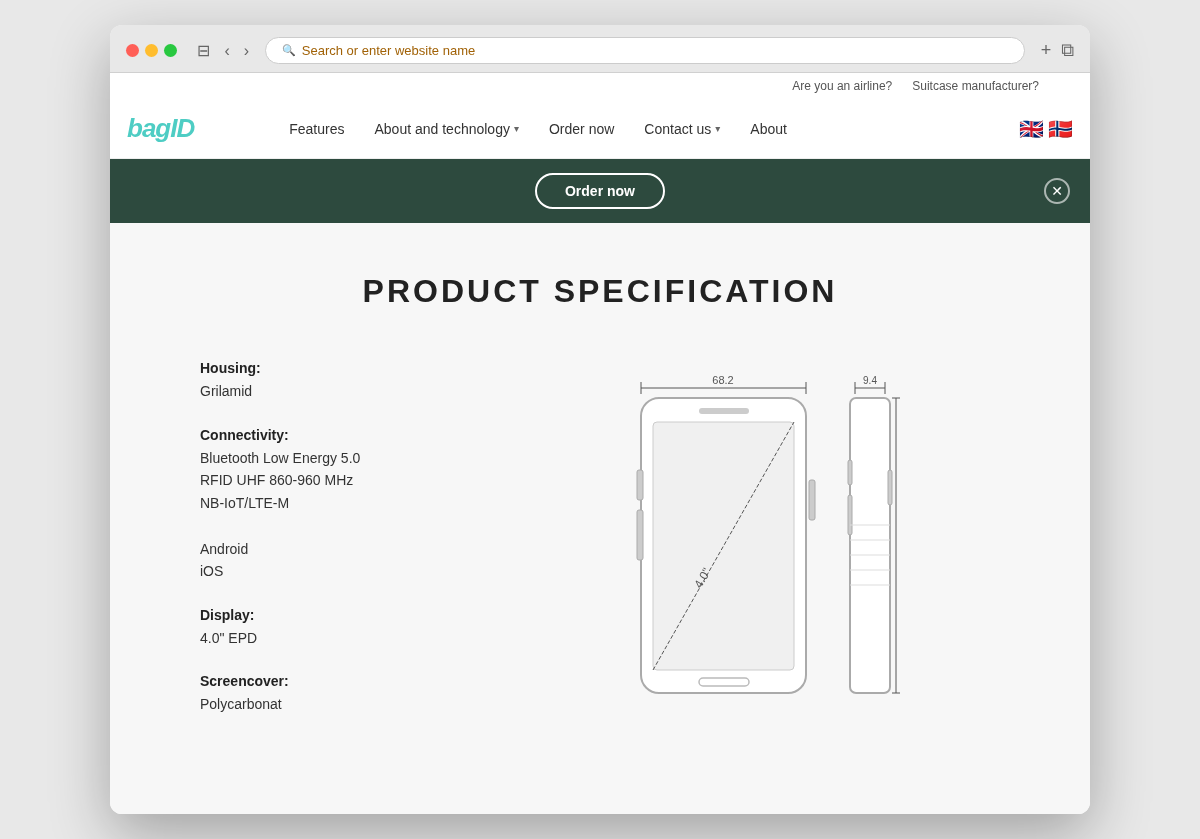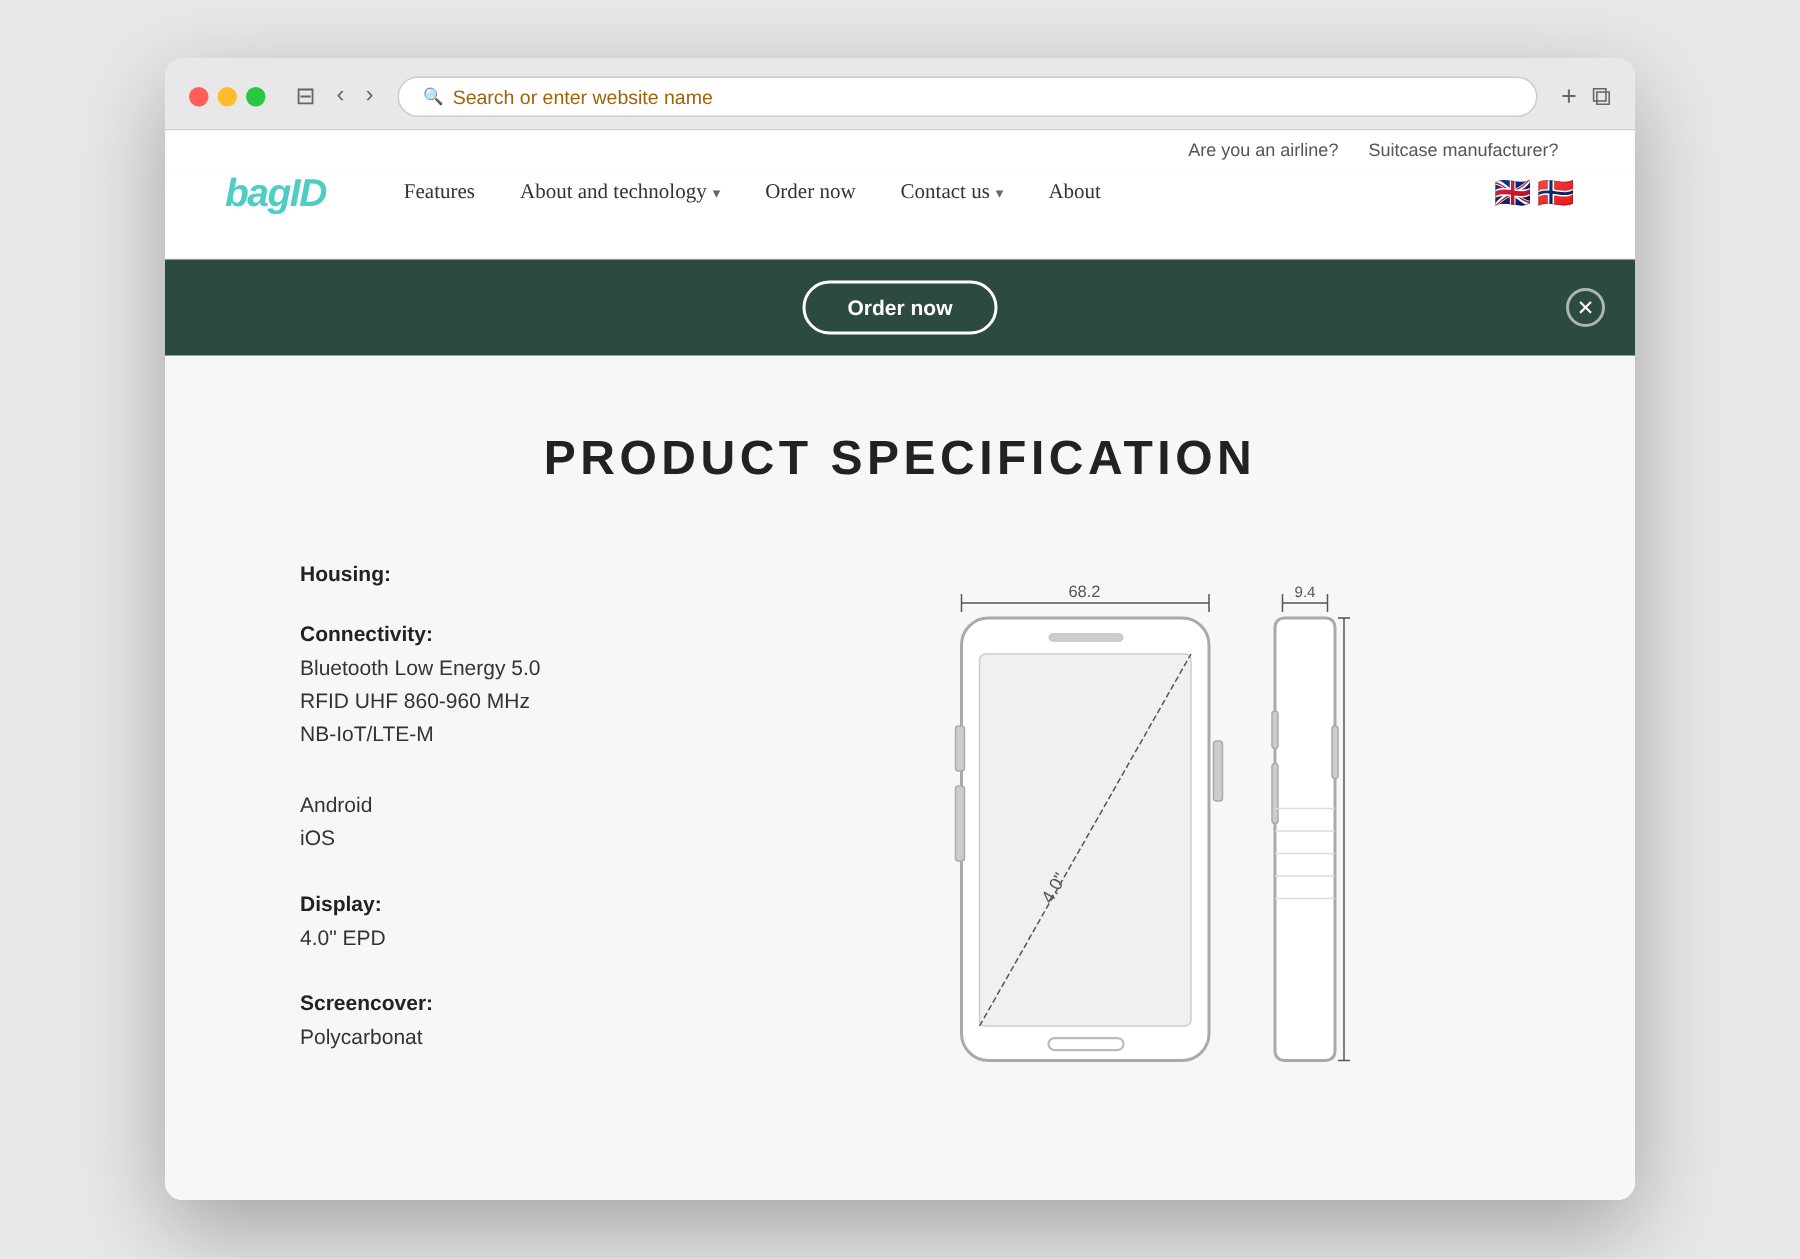--- a/index.html
+++ b/index.html
@@ -57,39 +57,39 @@
       color: #555;
       background: #fff;
       gap: 20px;
     }
     .utility-bar a { color: #555; text-decoration: none; }
 
     
     .main-nav {
       background: #fff;
       display: flex;
-      align-items: flex-start;
-      padding: 0 40px;
+      align-items: center;
+      padding: 0 17px;
       border-bottom: 1px solid #eee;
       height: 60px;
+      gap: 43px;
     }
     .logo {
       font-size: 26px;
       font-weight: 700;
       color: #4ecdc4;
       letter-spacing: -1px;
       margin-right: 40px;
       font-style: italic;
     }
     .nav-links {
       display: flex;
       align-items: center;
       gap: 6px;
       flex: 1;
-      font-family: Liberation Serif, serif;
     }
     .nav-item {
       padding: 8px 12px;
       font-size: 14px;
       color: #333;
       cursor: pointer;
       display: flex;
       align-items: center;
       gap: 4px;
       white-space: nowrap;
@@ -252,20 +252,21 @@
 
     <div class="page-content">
       <h1 class="page-title">PRODUCT SPECIFICATION</h1>
 
       <div class="spec-layout">
 
         <div class="spec-list">
 
           <div class="spec-item">
             <div class="spec-label">Housing:</div>
+            <div class="spec-value">Grilamid</div>
           </div>
 
           <div class="spec-item">
             <div class="spec-label">Connectivity:</div>
             <div class="spec-value">
               <div>Bluetooth Low Energy 5.0</div>
               <div>RFID UHF 860-960 MHz</div>
               <div>NB-IoT/LTE-M</div>
             </div>
           </div>

